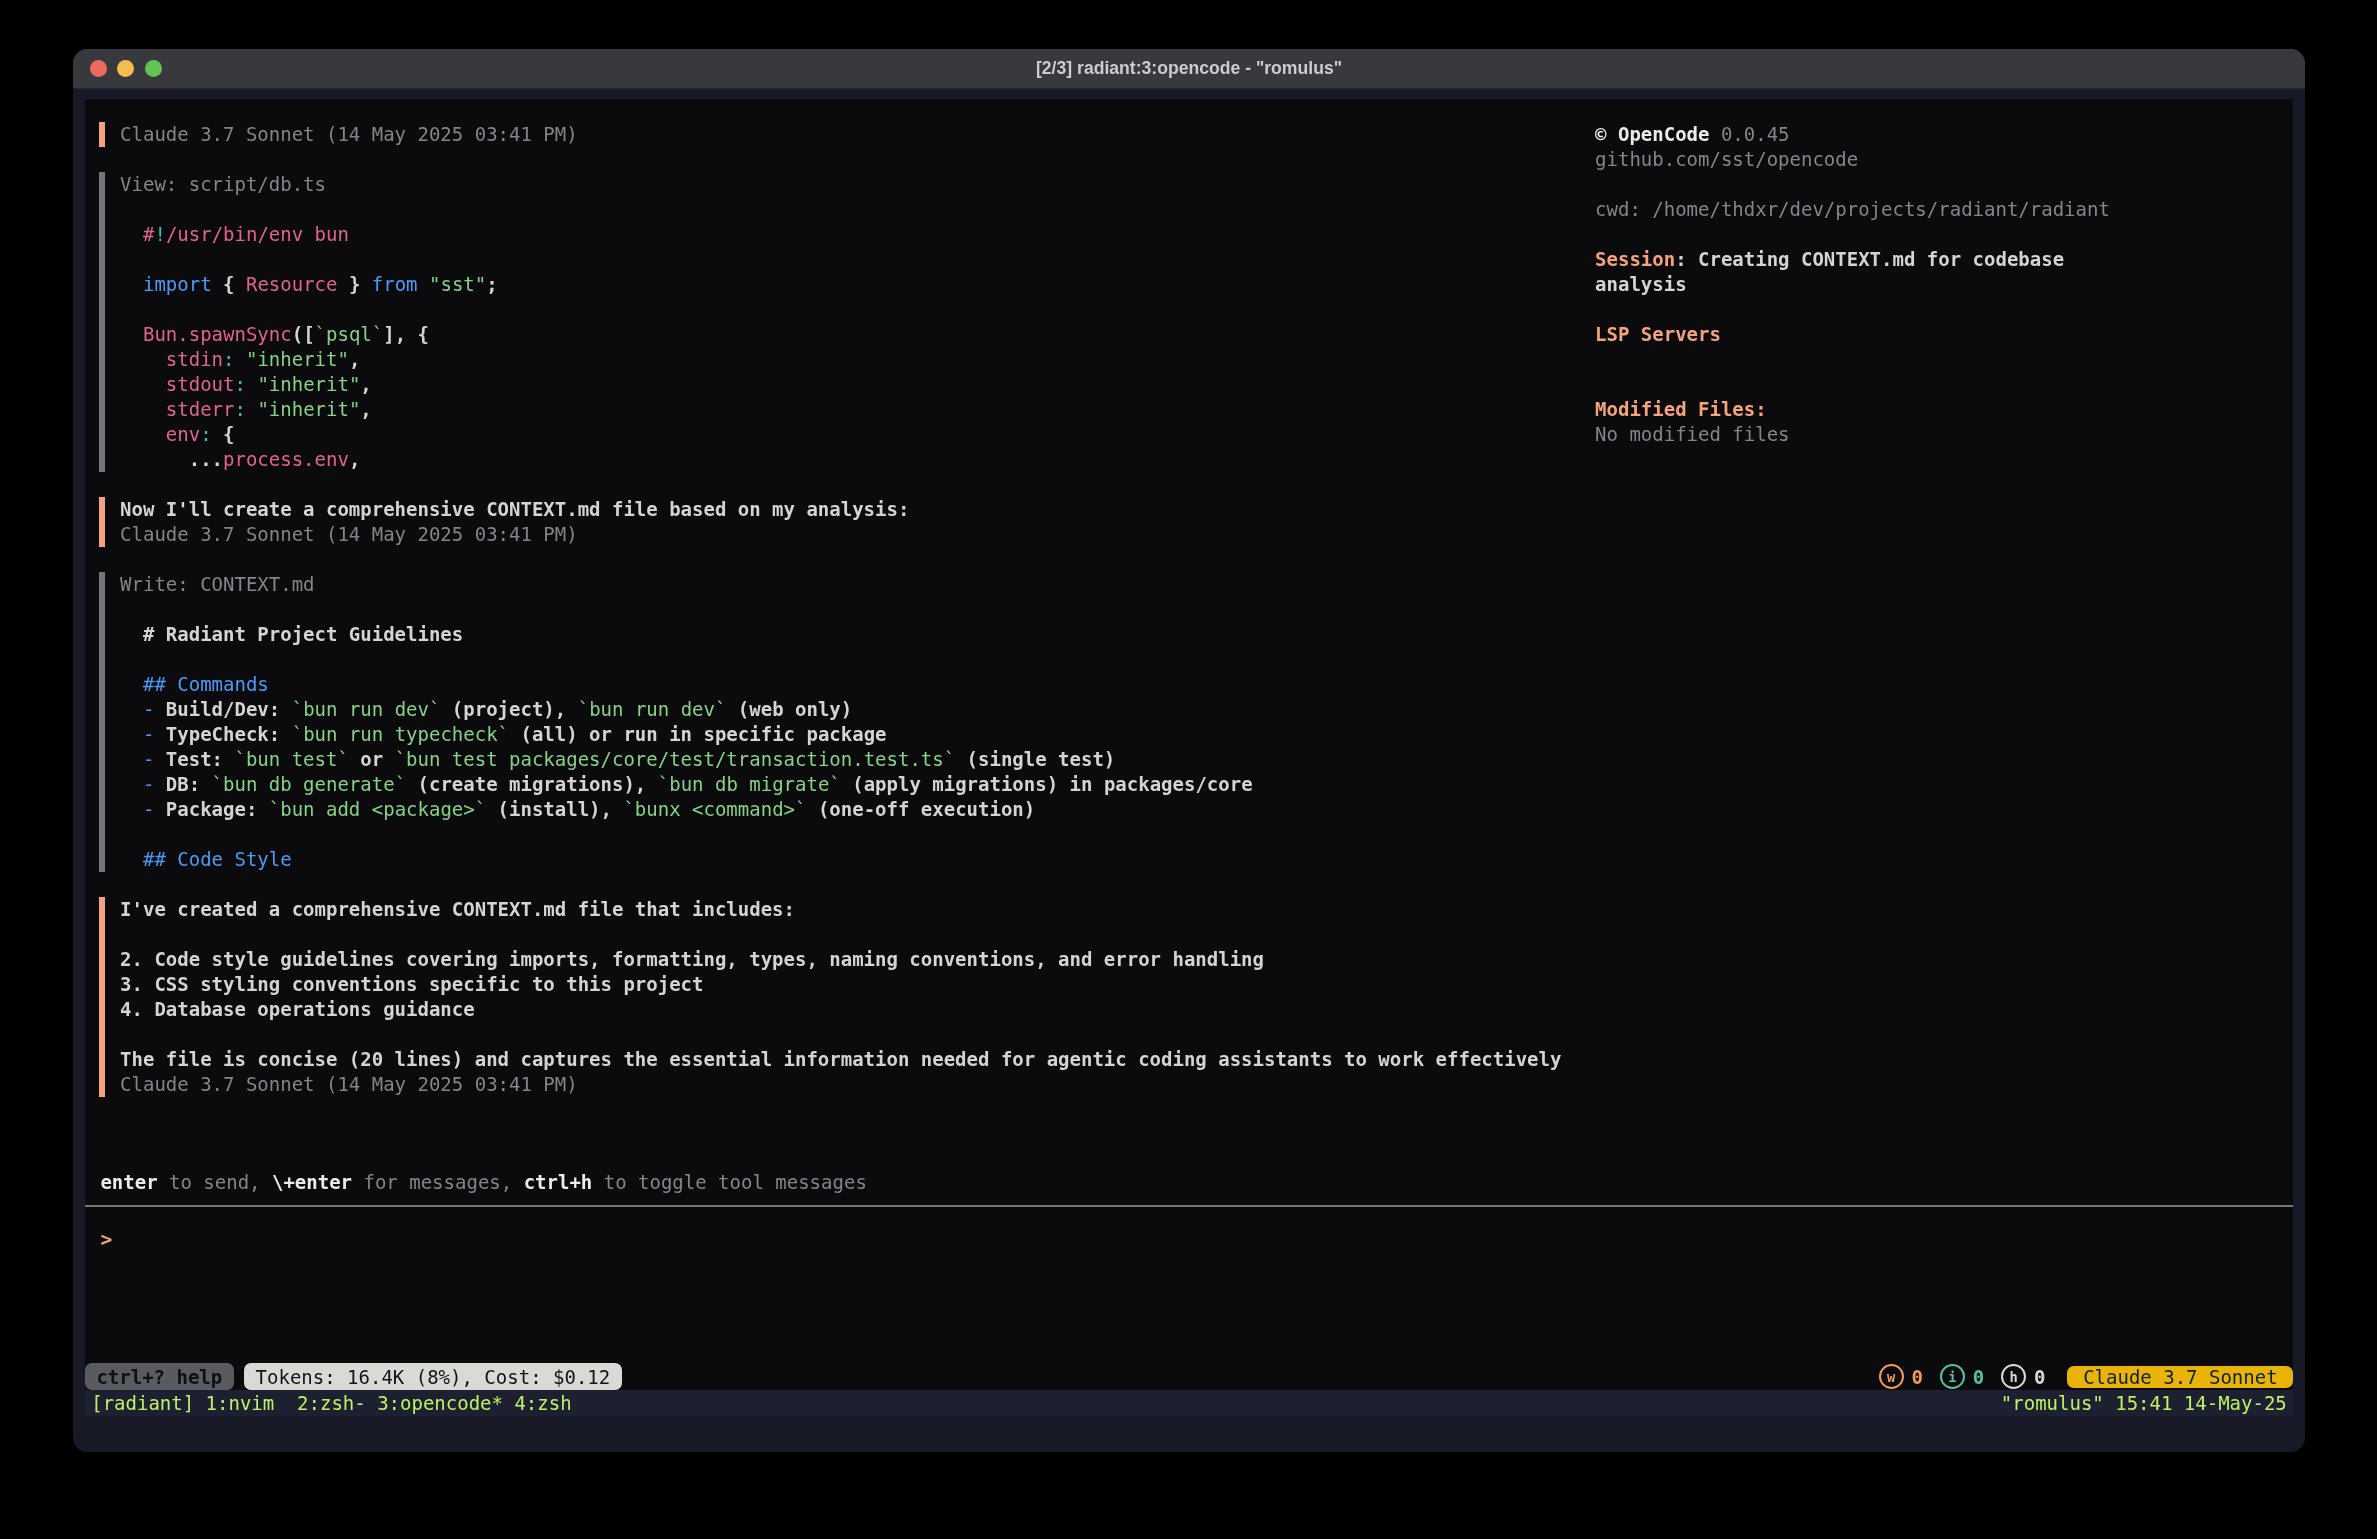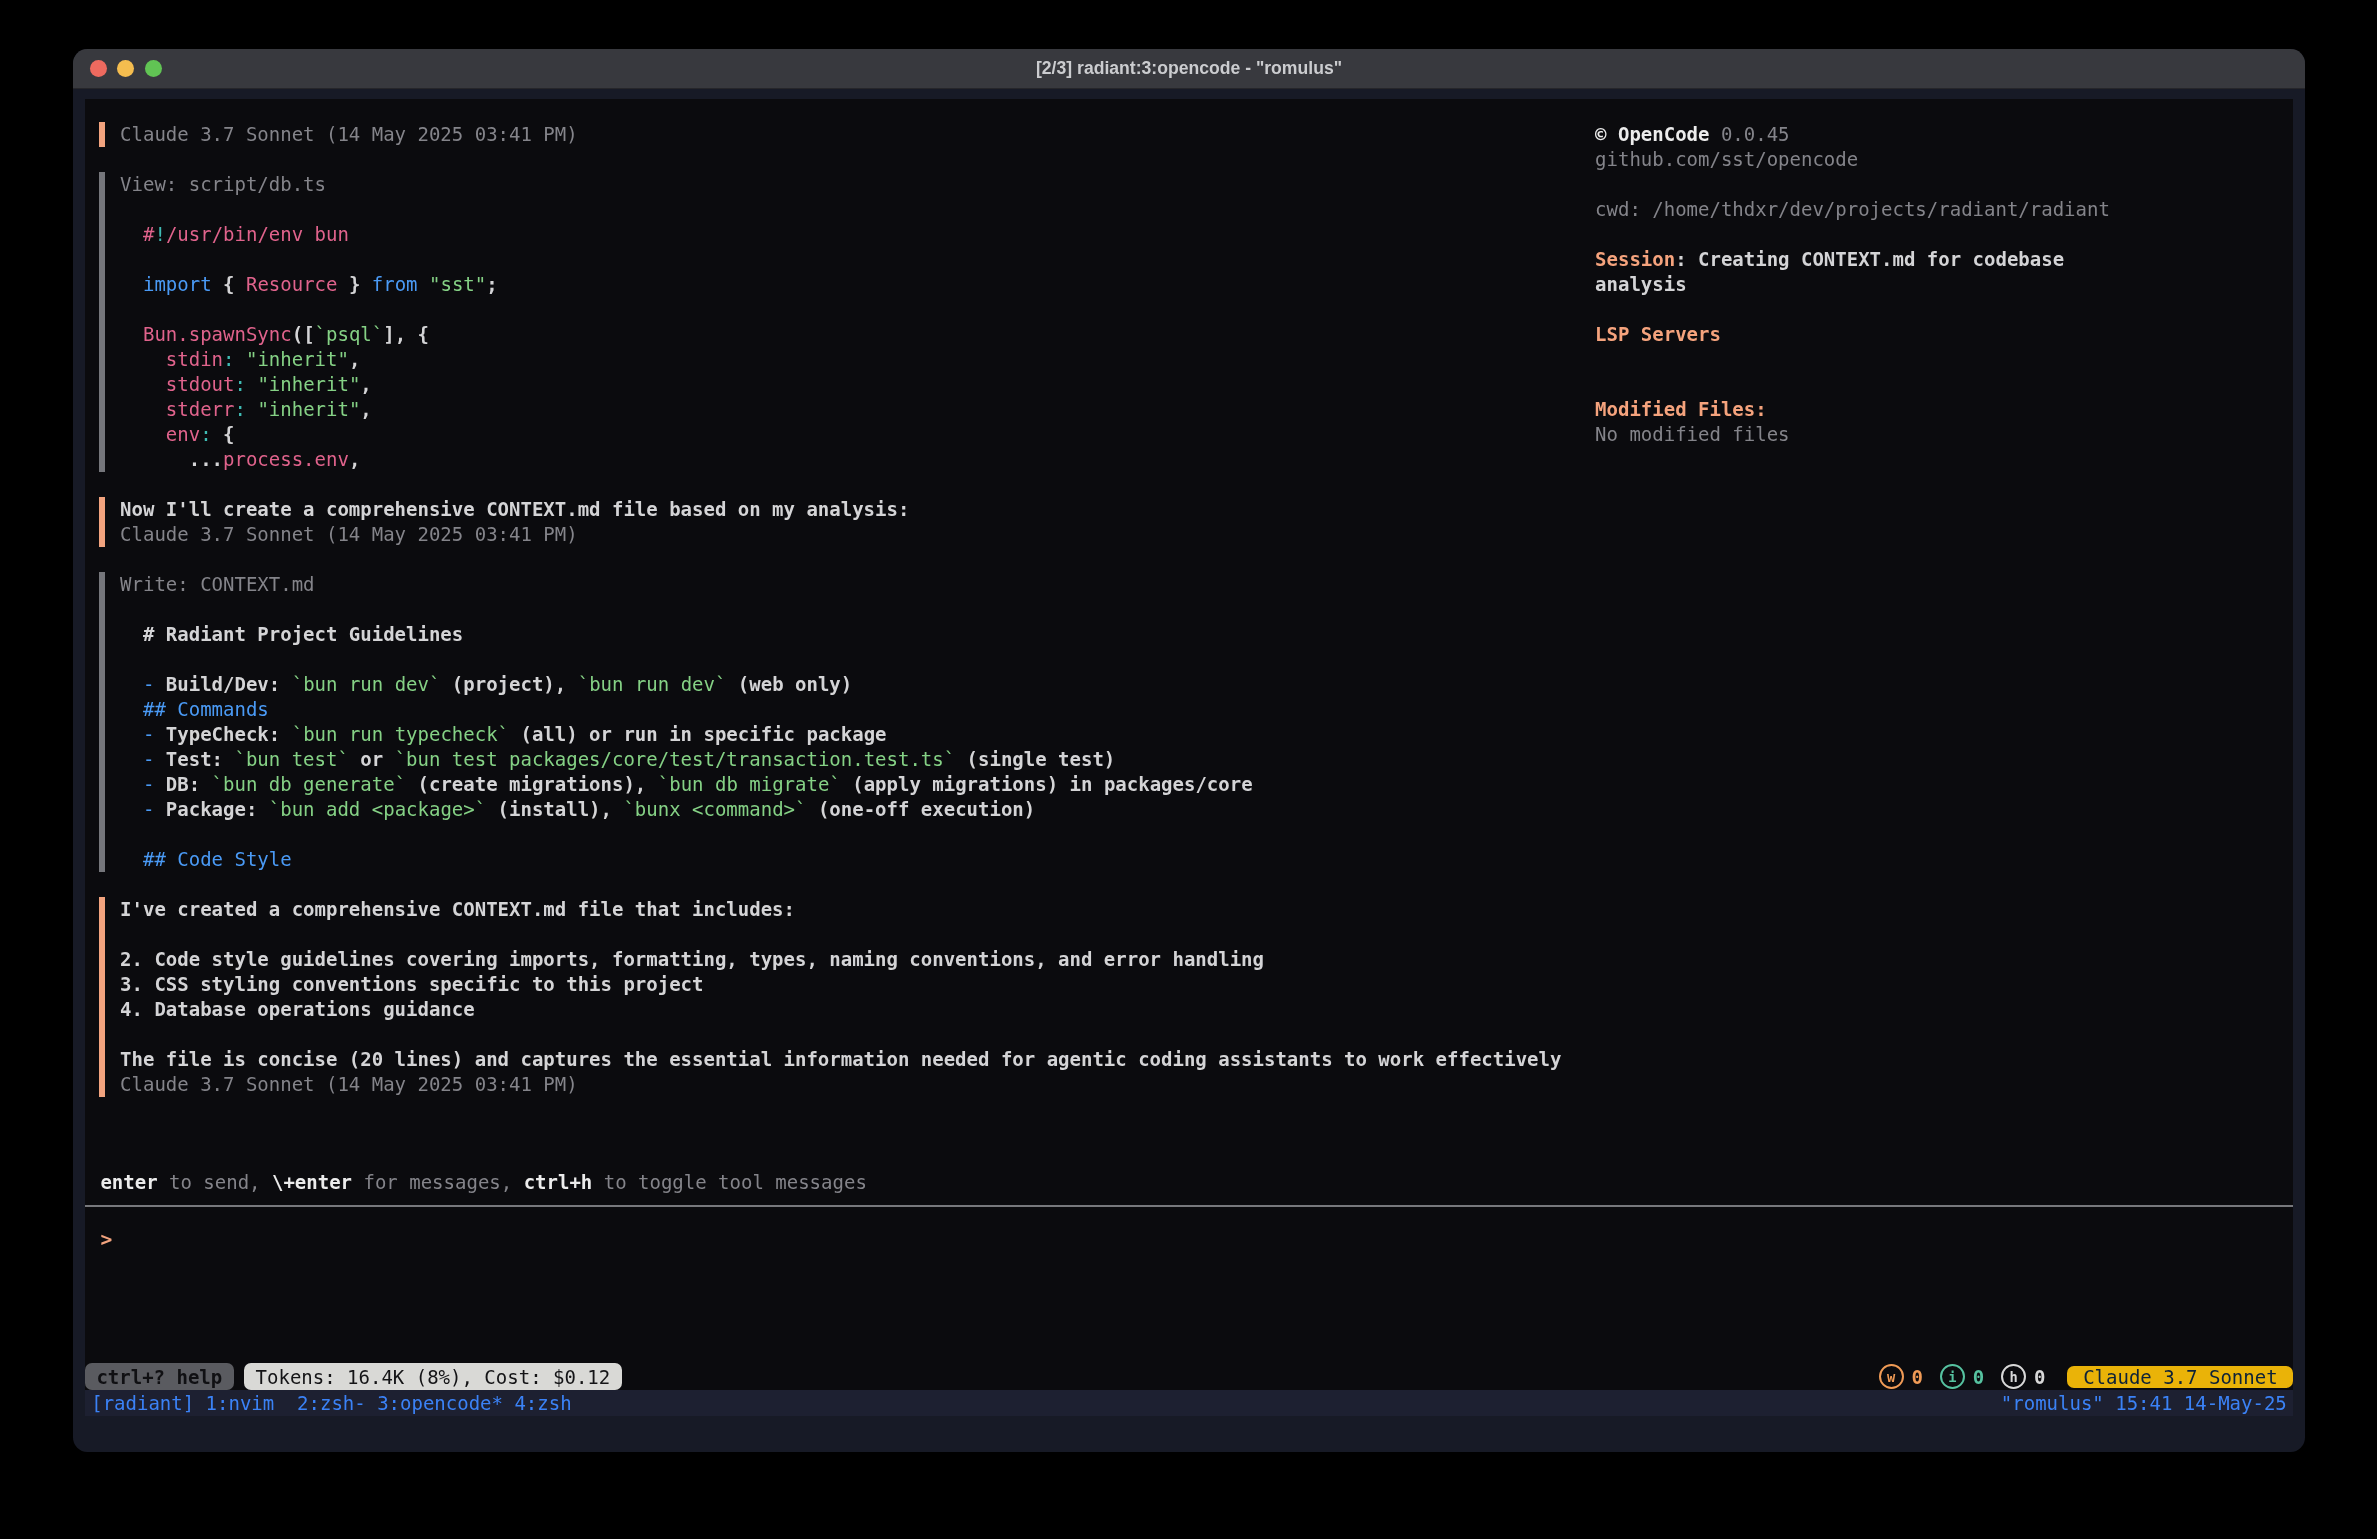--- a/index.html
+++ b/index.html
@@ -45,21 +45,21 @@
   .chip.help{background:#5a5b60;color:#101013;font-weight:bold;}
   .chip.tokens{background:#d9d9d6;color:#141416;margin-left:10px;}
   .status-right{display:flex;align-items:center;}
   .indicators{display:flex;align-items:center;gap:17px;margin-right:22px;}
   .indicator{display:flex;align-items:center;gap:7.8px;}
   .ind-circle{width:21px;height:21px;border-radius:50%;border:2px solid currentColor;
               display:flex;align-items:center;justify-content:center;font-size:13.7px;font-weight:bold;}
   .ind-count{font-size:19px;font-weight:bold;}
   .chip.model{background:#58a9f8;color:#0e2238;padding:0 15.7px;}
   .tmuxbar{height:26px;flex:none;background:#1d2031;display:flex;justify-content:space-between;
-           align-items:center;color:#3b82f6;font-size:19px;padding:0 6.5px;white-space:pre;}
+           align-items:center;color:#bef264;font-size:19px;padding:0 6.5px;white-space:pre;}
 </style>
 </head>
 <body>
 
 <div class="screen">
   <div class="window">
 
     <div class="titlebar">
       <div class="lights">
         <span class="light red"></span>
@@ -93,22 +93,22 @@
               </section>
               <section class="block orange">
                 <div class="line"><span class="c-p">Now I'll create a comprehensive CONTEXT.md file based on my analysis:</span></div>
                 <div class="line"><span class="c-m">Claude 3.7 Sonnet (14 May 2025 03:41 PM)</span></div>
               </section>
               <section class="block gray">
                 <div class="line"><span class="c-m">Write: CONTEXT.md</span></div>
                 <div class="line">&nbsp;</div>
                 <div class="line"><span class="c-p">  # Radiant Project Guidelines</span></div>
                 <div class="line">&nbsp;</div>
+                <div class="line"><span class="c-bl">  ## Commands</span></div>
                 <div class="line"><span class="c-bl">  - </span><span class="c-p">Build/Dev: </span><span class="c-gr">`bun run dev`</span><span class="c-p"> (project), </span><span class="c-gr">`bun run dev`</span><span class="c-p"> (web only)</span></div>
-                <div class="line"><span class="c-bl">  ## Commands</span></div>
                 <div class="line"><span class="c-bl">  - </span><span class="c-p">TypeCheck: </span><span class="c-gr">`bun run typecheck`</span><span class="c-p"> (all) or run in specific package</span></div>
                 <div class="line"><span class="c-bl">  - </span><span class="c-p">Test: </span><span class="c-gr">`bun test`</span><span class="c-p"> or </span><span class="c-gr">`bun test packages/core/test/transaction.test.ts`</span><span class="c-p"> (single test)</span></div>
                 <div class="line"><span class="c-bl">  - </span><span class="c-p">DB: </span><span class="c-gr">`bun db generate`</span><span class="c-p"> (create migrations), </span><span class="c-gr">`bun db migrate`</span><span class="c-p"> (apply migrations) in packages/core</span></div>
                 <div class="line"><span class="c-bl">  - </span><span class="c-p">Package: </span><span class="c-gr">`bun add &lt;package&gt;`</span><span class="c-p"> (install), </span><span class="c-gr">`bunx &lt;command&gt;`</span><span class="c-p"> (one-off execution)</span></div>
                 <div class="line">&nbsp;</div>
                 <div class="line"><span class="c-bl">  ## Code Style</span></div>
               </section>
               <section class="block orange">
                 <div class="line"><span class="c-p">I've created a comprehensive CONTEXT.md file that includes:</span></div>
                 <div class="line">&nbsp;</div>

